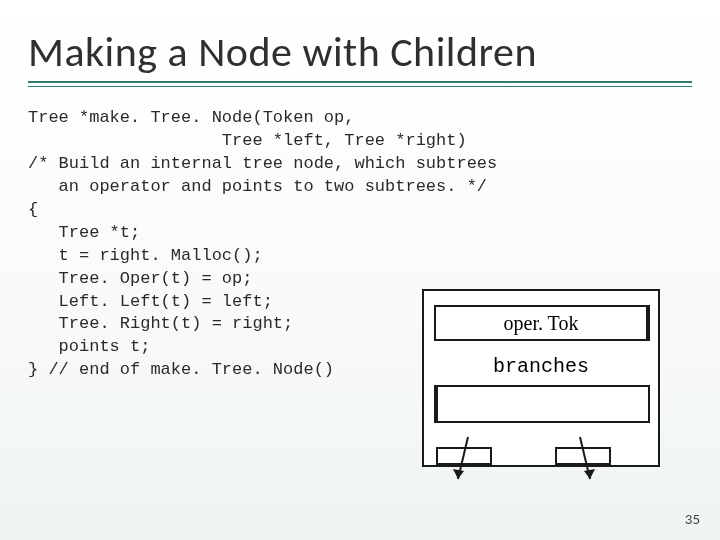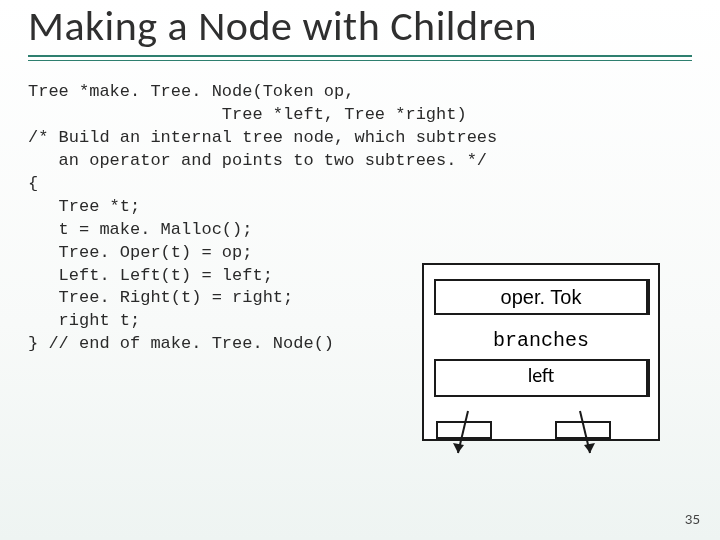--- a/index.html
+++ b/index.html
@@ -4,21 +4,21 @@
 <style>
   * { margin: 0; padding: 0; box-sizing: border-box; }
   html, body { width: 720px; height: 540px; font-family: Georgia, 'Times New Roman', serif; background: #fff; overflow: hidden; }
   .slide {
     width: 720px; height: 540px;
     position: relative;
     background: linear-gradient(to bottom, #ffffff 0%, #f8faf9 60%, #eef4f2 100%);
     padding: 0 28px 0 28px;
   }
   .title-wrap {
-    padding-top: 0;
+    padding-top: 26px;
     padding-bottom: 2px;
   }
   .title {
     font-size: 42px;
     font-weight: 400;
     color: #2f2f2f;
     letter-spacing: 0.5px;
     font-family: Calibri, Arial, sans-serif;
   }
   .underline1 {
@@ -63,21 +63,21 @@
     width: 216px; height: 36px;
     border: 2px solid #1a1a1a;
     background: #fff;
     display: flex;
   }
   .row1-left {
     flex: 1 1 auto;
     display: flex;
     align-items: center;
     justify-content: center;
-    font-family: Liberation Sans, sans-serif;
+    font-family: Liberation Serif, serif;
     font-size: 20px;
     border-radius: 11px;
   }
   .row1-divider {
     width: 2px; background: #1a1a1a;
   }
   .row1-right {
     width: 54px;
     display: flex; align-items: center; justify-content: center;
     font-family: Calibri, Arial, sans-serif;
@@ -137,38 +137,35 @@
     <div class="underline2"></div>
   </div>
 
   <div class="content">
     <div class="code"><span>Tree *make. Tree. Node(Token op,</span>
 <span>                   Tree *left, Tree *right)</span>
 <span>/* Build an internal tree node, which subtrees</span>
 <span>   an operator and points to two subtrees. */</span>
 <span>{</span>
 <span>   Tree *t;</span>
-<span>   t = make. Malloc();</span>
+<span>   t = right. Malloc();</span>
 <span>   Tree. Oper(t) = op;</span>
 <span>   Left. Left(t) = left;</span>
 <span>   Tree. Right(t) = right;</span>
-<span>   right t;</span>
+<span>   points t;</span>
 <span>} // end of make. Tree. Node()</span></div>
 
     <div class="diagram">
       <div class="box-outer">
         <div class="row1">
           <div class="row1-left">oper. Tok</div>
           <div class="row1-divider"></div>
         </div>
         <div class="branches-label">branches</div>
         <div class="row2">
-          <div class="row2-cell">
-            <span>left</span>
-          </div>
           <div class="row2-divider"></div>
         </div>
         <div class="smallbox l"></div>
         <div class="smallbox r"></div>
       </div>
       <svg width="238" height="200" style="position:absolute;left:0;top:0;pointer-events:none">
         <line x1="46" y1="148" x2="36" y2="190" stroke="#1a1a1a" stroke-width="2"></line>
         <polygon points="36,190 31,180 42,182" fill="#1a1a1a"></polygon>
         <line x1="158" y1="148" x2="168" y2="190" stroke="#1a1a1a" stroke-width="2"></line>
         <polygon points="168,190 162,182 173,180" fill="#1a1a1a"></polygon>

